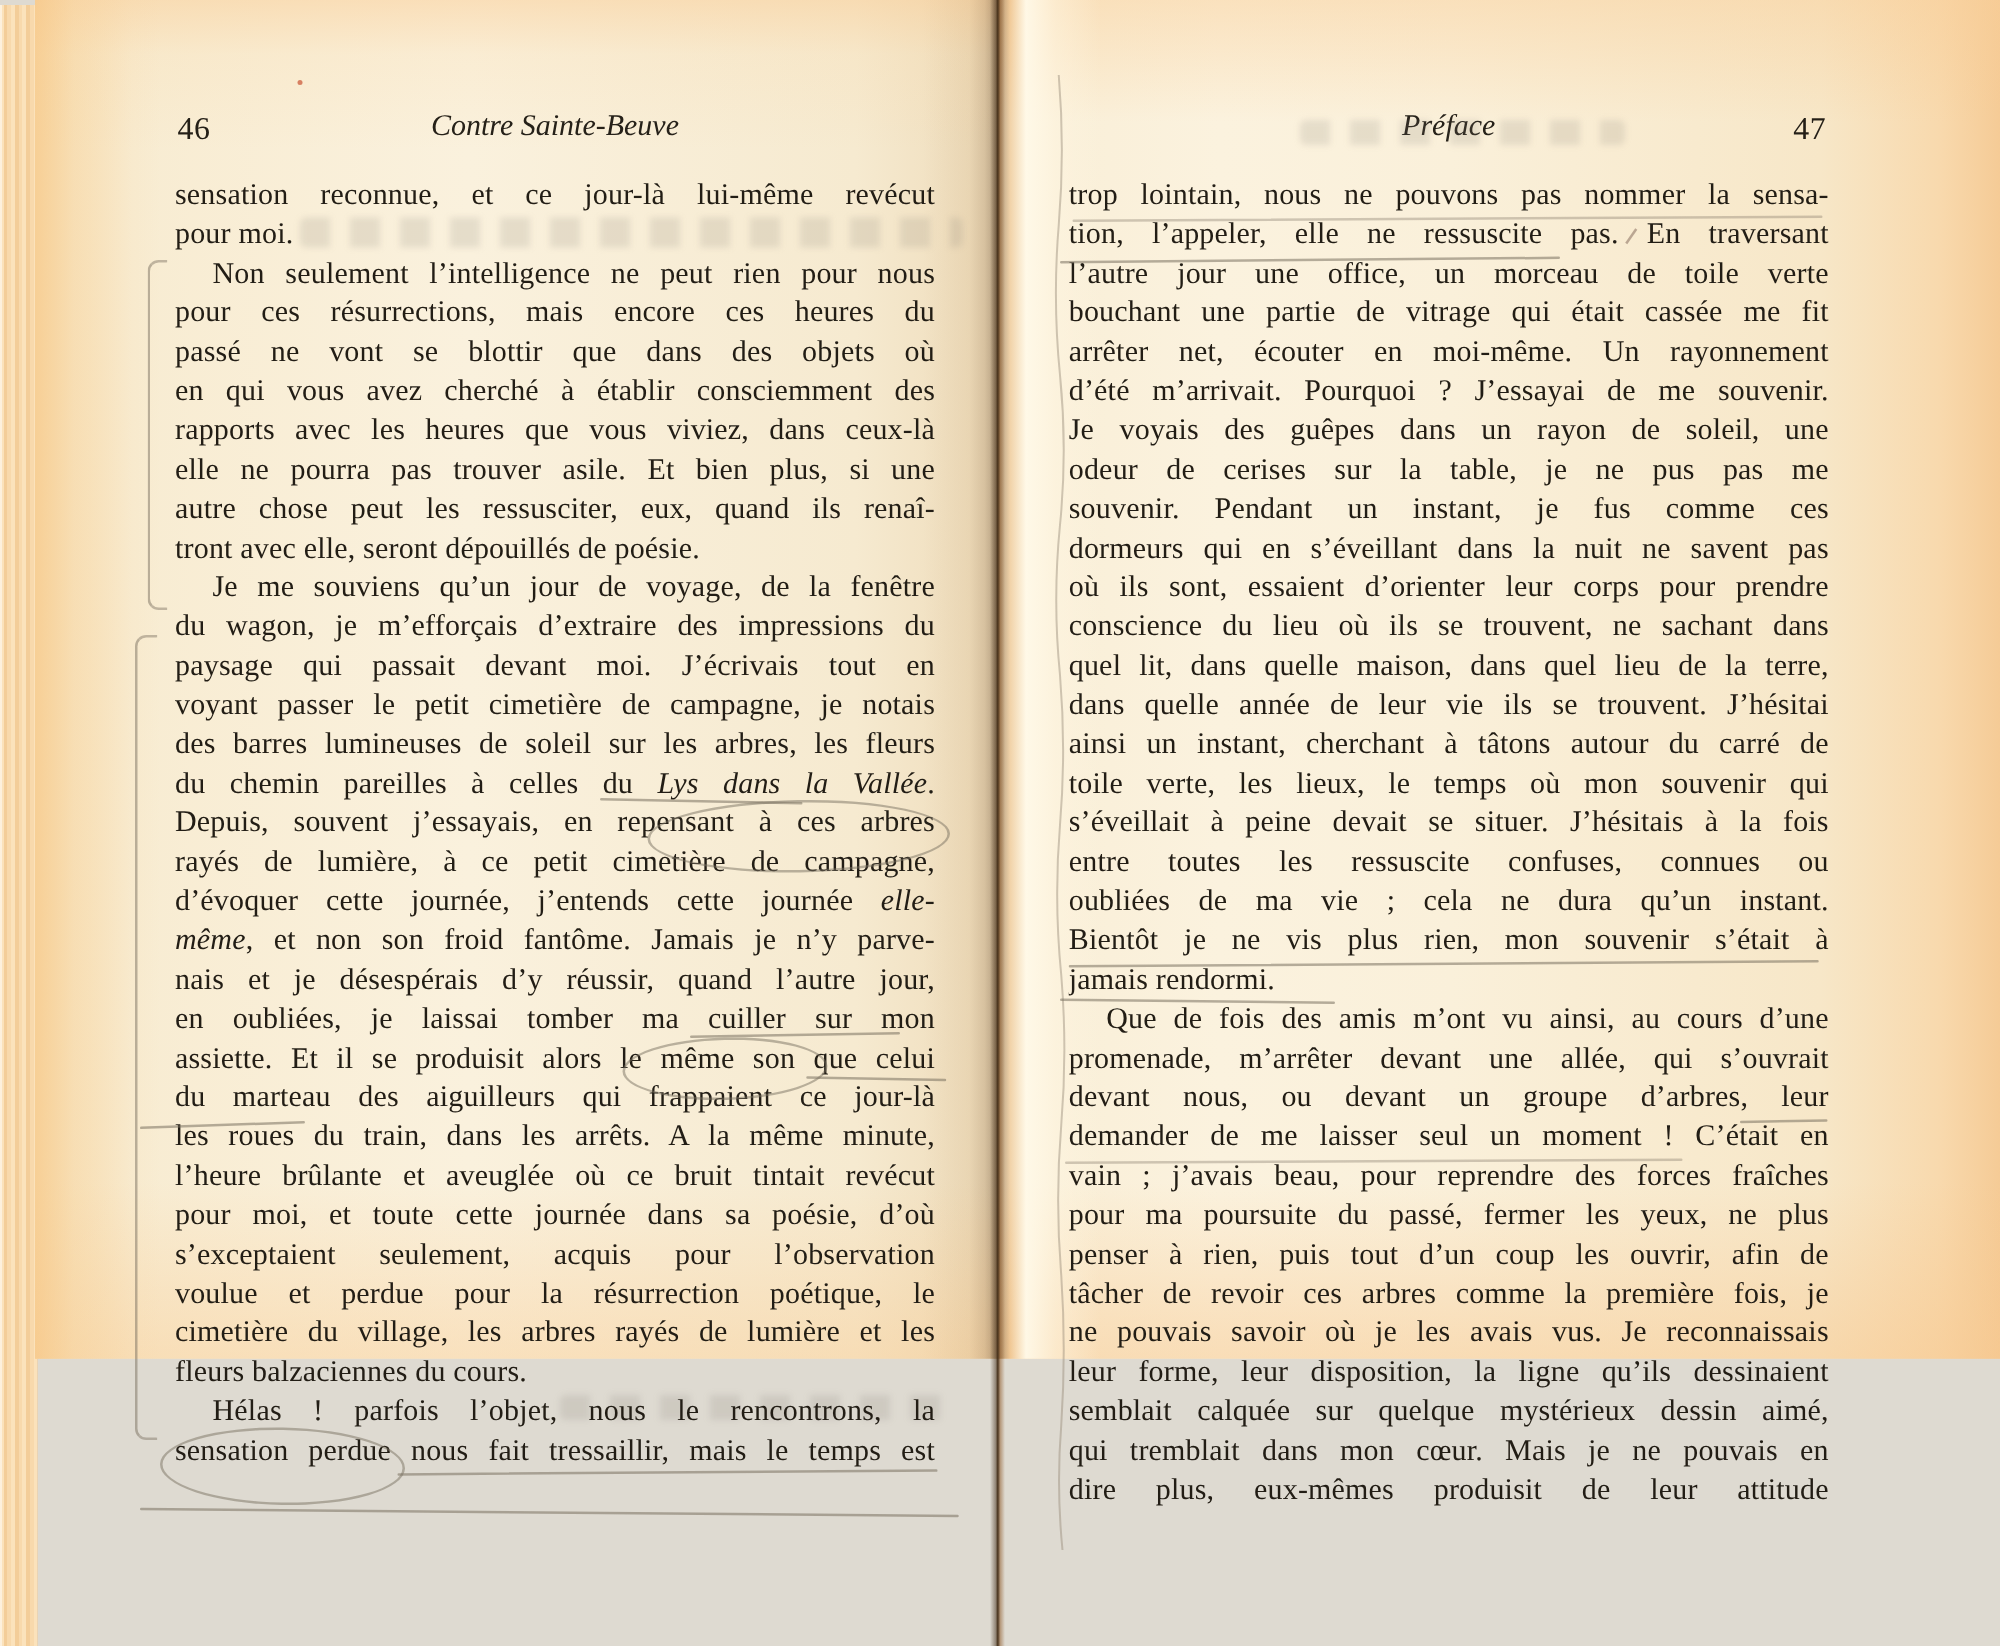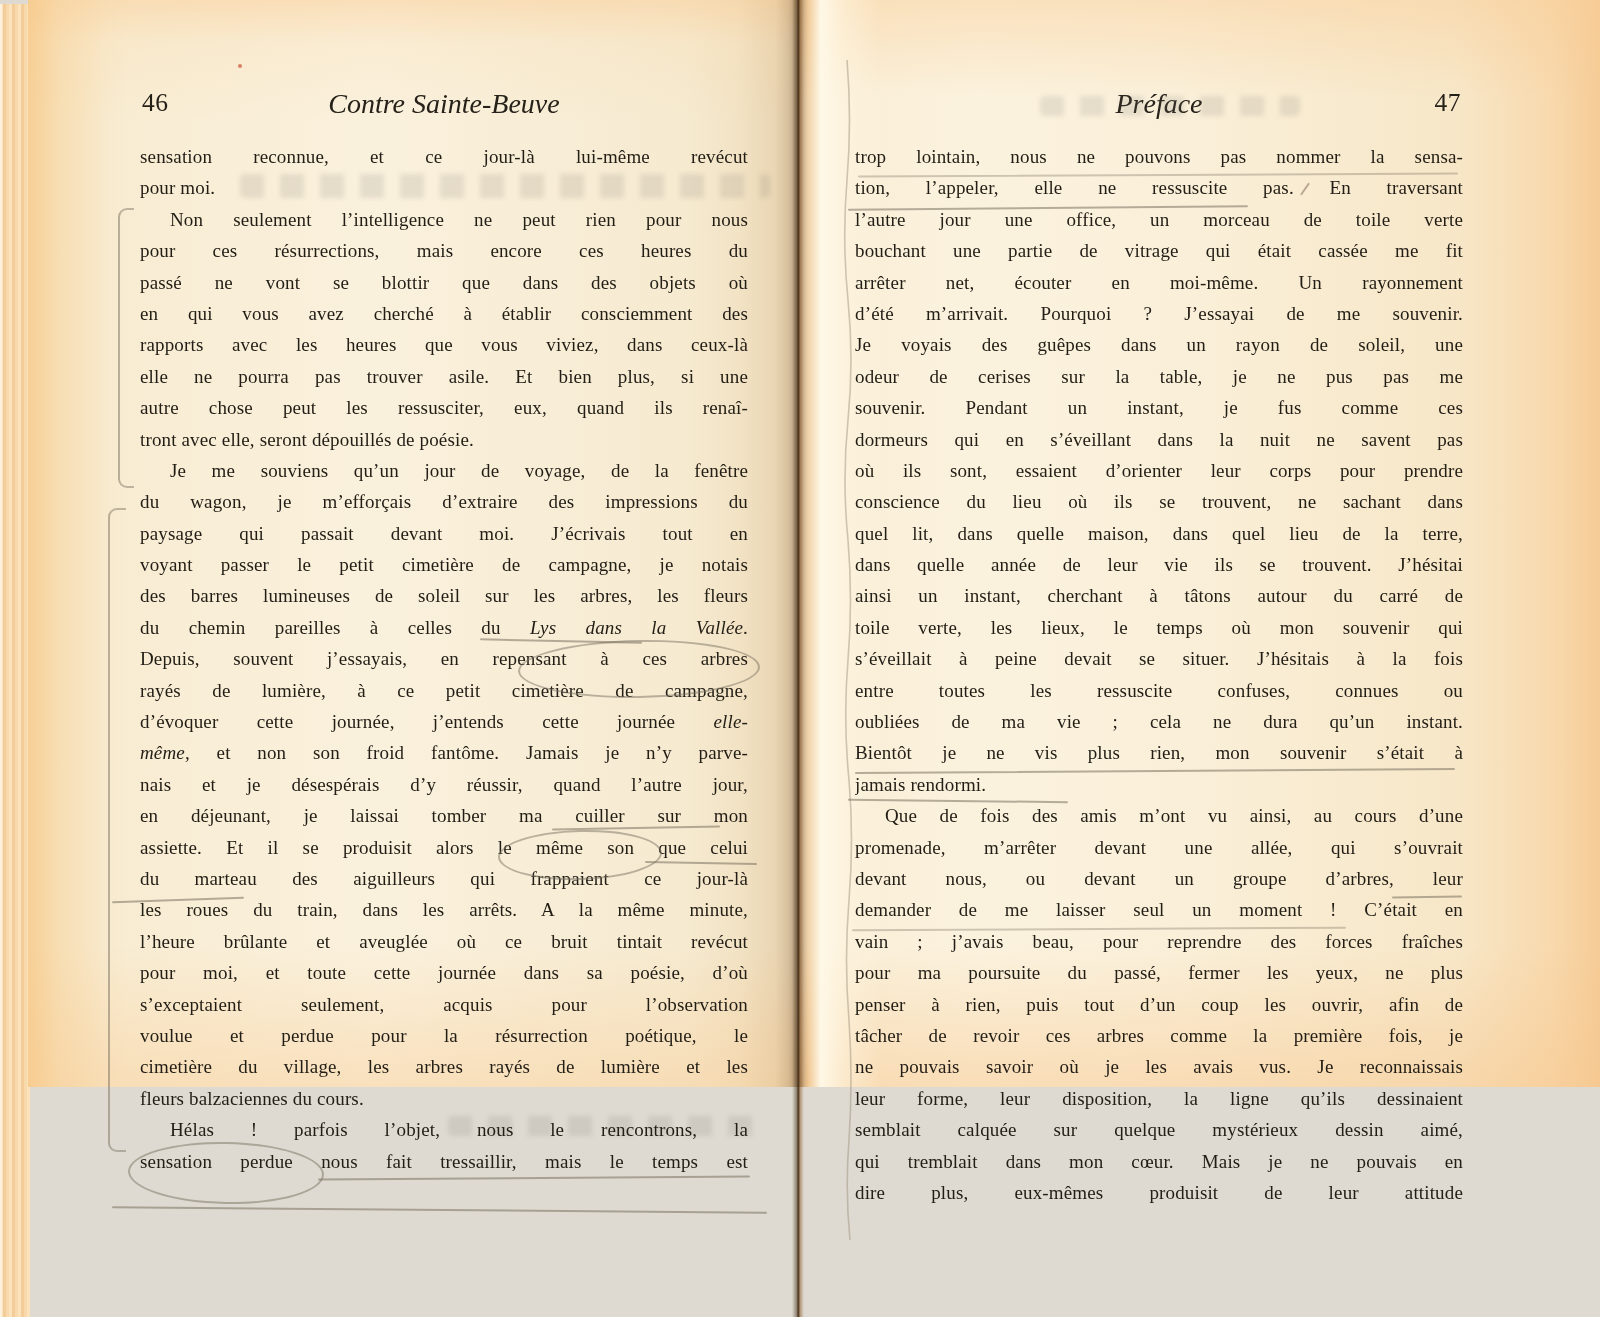--- a/index.html
+++ b/index.html
@@ -41,24 +41,24 @@
   }
 
   .header{position:absolute;top:88px;height:34px;}
   .hdr-left{left:112px;width:608px;}
   .hdr-right{left:55px;width:608px;}
   .folio{position:absolute;top:0;font-size:25.5px;color:#241f17;letter-spacing:0.5px;}
   .folio-left{left:2px;}
   .folio-right{right:2px;}
   .running-title{
     position:absolute;left:0;right:0;text-align:center;top:0;
-    font-size:28px;font-style:italic;color:#262119;
-  }
-
-  .lines{position:absolute;top:141px;width:608px;font-size:19px;color:#221d15;}
+    font-size:24px;font-style:italic;color:#262119;
+  }
+
+  .lines{position:absolute;top:141px;width:608px;font-size:24px;color:#221d15;}
   .lines-left{left:112px;}
   .lines-right{left:55px;}
   .line{
     height:31.4px;line-height:31.4px;overflow:hidden;
     text-align:justify;text-align-last:justify;
     letter-spacing:0.15px;white-space:normal;
   }
   .line.end{text-align-last:left;}
   .line.indent{text-indent:30px;}
   .line i{font-style:italic;}
@@ -116,21 +116,21 @@
         <div class="line">du wagon, je m’efforçais d’extraire des impressions du</div>
         <div class="line">paysage qui passait devant moi. J’écrivais tout en</div>
         <div class="line">voyant passer le petit cimetière de campagne, je notais</div>
         <div class="line">des barres lumineuses de soleil sur les arbres, les fleurs</div>
         <div class="line">du chemin pareilles à celles du <i>Lys dans la Vallée</i>.</div>
         <div class="line">Depuis, souvent j’essayais, en repensant à ces arbres</div>
         <div class="line">rayés de lumière, à ce petit cimetière de campagne,</div>
         <div class="line">d’évoquer cette journée, j’entends cette journée <i>elle-</i></div>
         <div class="line"><i>même</i>, et non son froid fantôme. Jamais je n’y parve-</div>
         <div class="line">nais et je désespérais d’y réussir, quand l’autre jour,</div>
-        <div class="line">en déjeunant, je laissai tomber ma cuiller sur mon</div>
+        <div class="line">en oubliées, je laissai tomber ma cuiller sur mon</div>
         <div class="line">assiette. Et il se produisit alors le même son que celui</div>
         <div class="line">du marteau des aiguilleurs qui frappaient ce jour-là</div>
         <div class="line">les roues du train, dans les arrêts. A la même minute,</div>
         <div class="line">l’heure brûlante et aveuglée où ce bruit tintait revécut</div>
         <div class="line">pour moi, et toute cette journée dans sa poésie, d’où</div>
         <div class="line">s’exceptaient seulement, acquis pour l’observation</div>
         <div class="line">voulue et perdue pour la résurrection poétique, le</div>
         <div class="line">cimetière du village, les arbres rayés de lumière et les</div>
         <div class="line end">fleurs balzaciennes du cours.</div>
         <div class="line indent">Hélas&nbsp;! parfois l’objet, nous le rencontrons, la</div>

